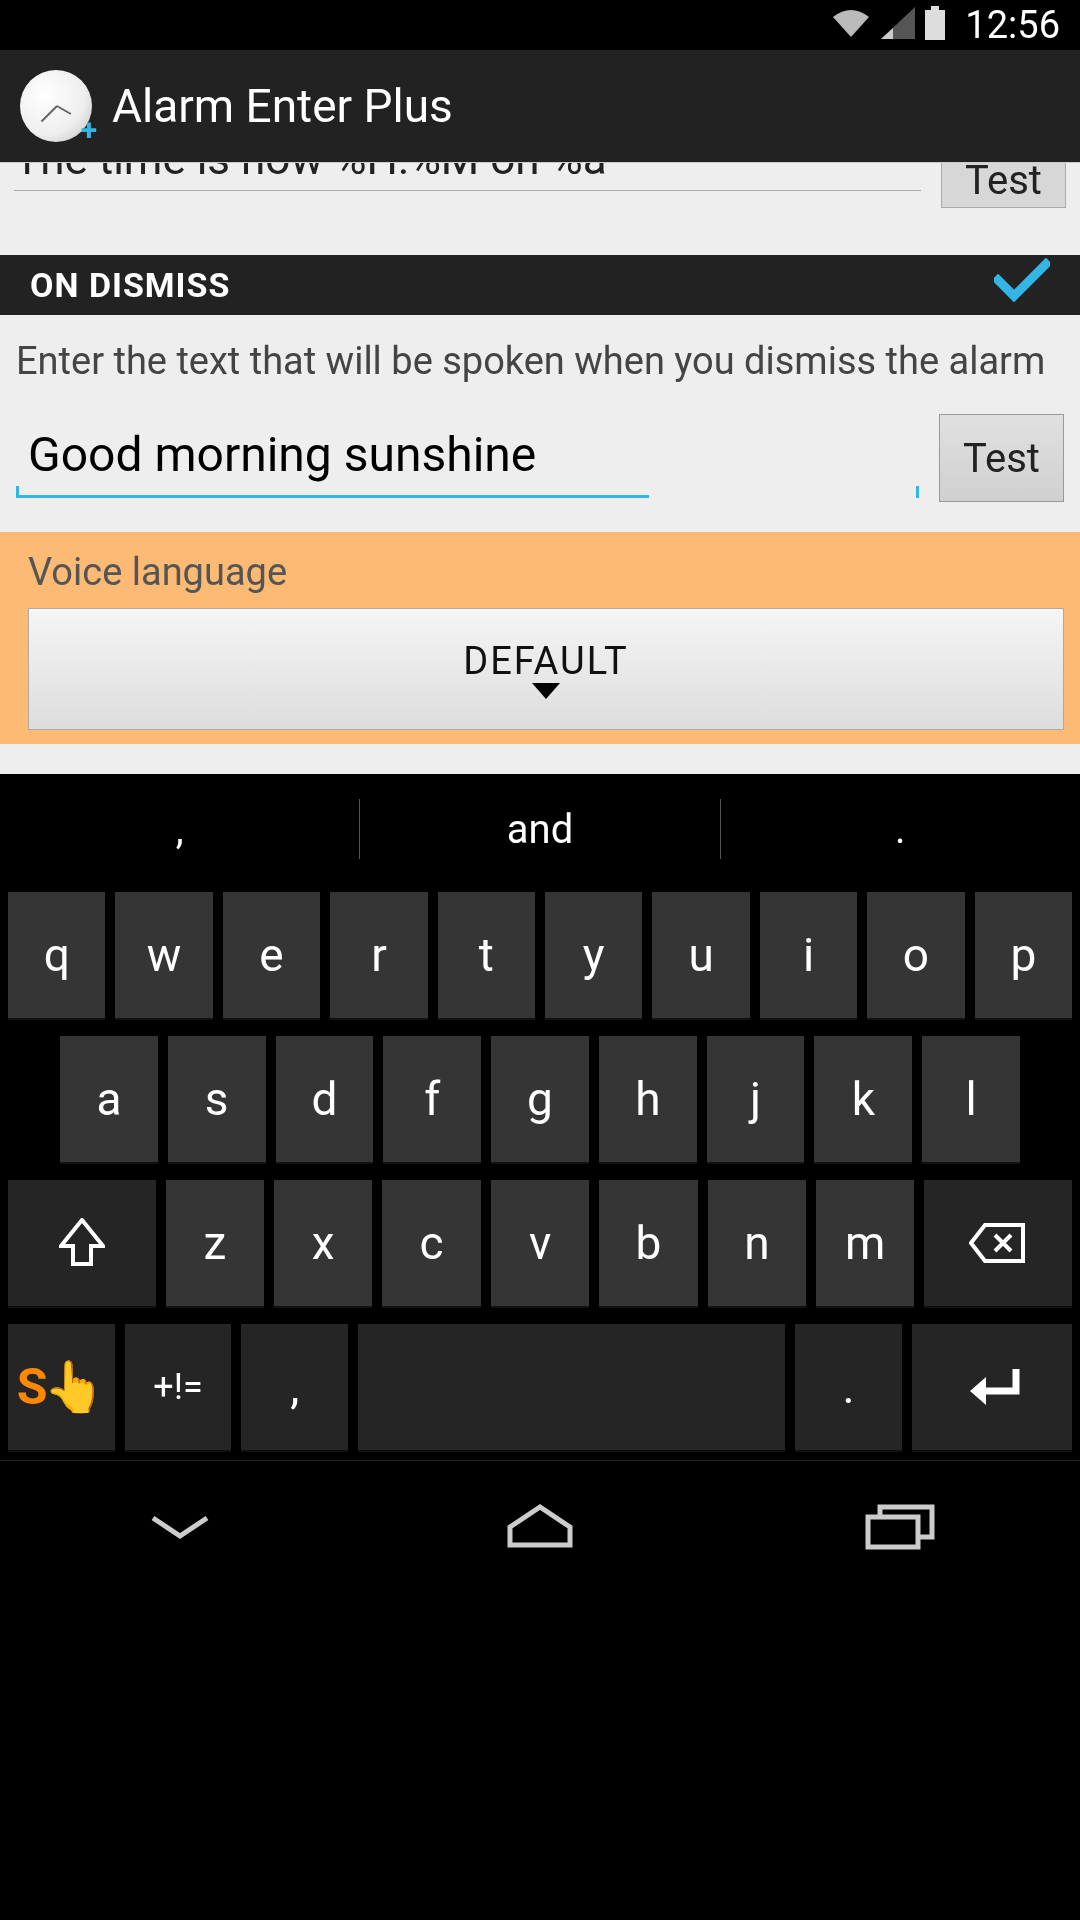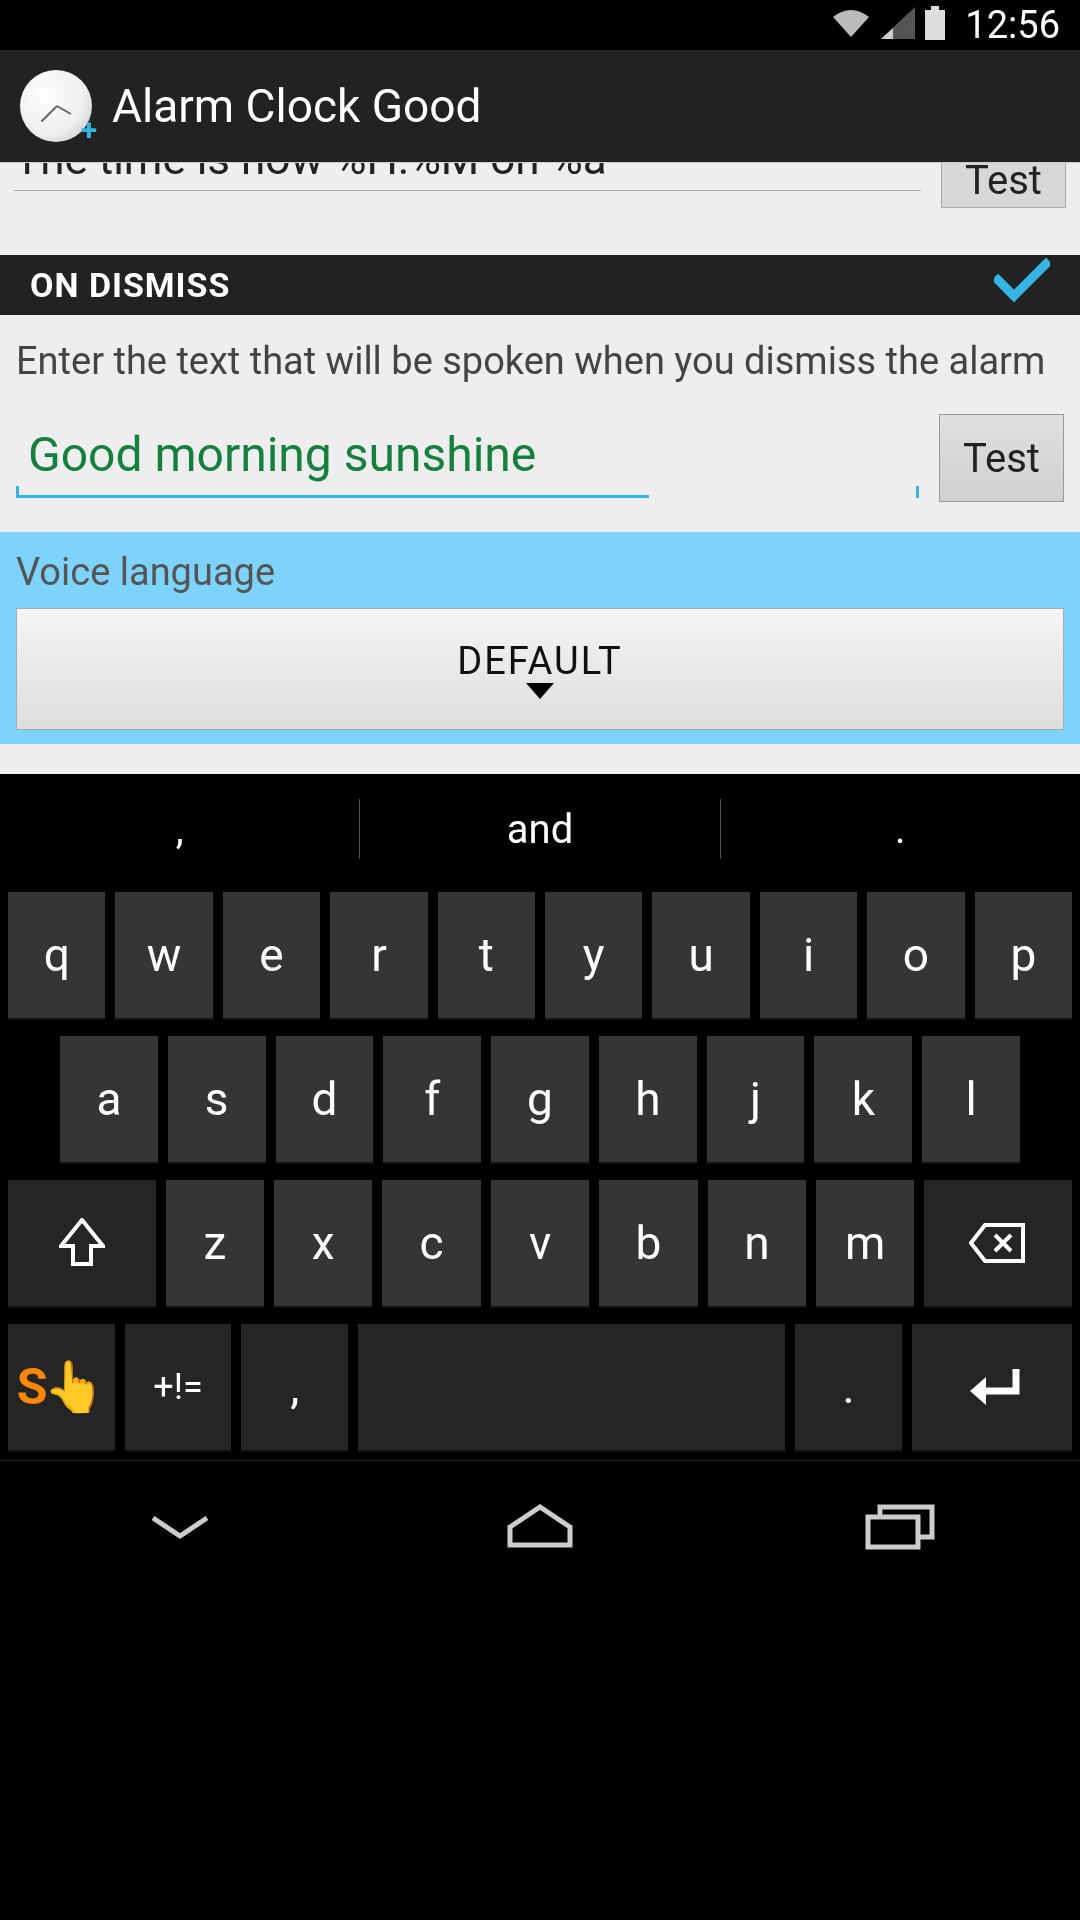--- a/index.html
+++ b/index.html
@@ -25,30 +25,30 @@
   .spacer { height: 28px; background: #eee; }
   
   .section-hdr { background: #222; color: #fff; display: flex; align-items: center; padding: 1px 30px; }
   .section-hdr .title { font-size: 34px; font-weight: bold; letter-spacing: 1px; flex: 1; }
   .section-hdr .check { color: #33b5e5; font-size: 50px; font-weight: bold; }
   
   .section-body { background: #eee; padding: 22px 16px 30px 16px; }
   .section-desc { font-size: 38px; color: #444; line-height: 1.3; margin-bottom: 28px; }
   
   .input-row { display: flex; align-items: center; gap: 20px; }
-  .text-input { flex: 1; font-size: 48px; color: #15803d; border: none; border-bottom: 3px solid #33b5e5; background: transparent; padding: 8px 12px 12px 12px; outline: none; font-family: Roboto, Arial, sans-serif; position: relative; }
+  .text-input { flex: 1; font-size: 48px; color: #000000; border: none; border-bottom: 3px solid #33b5e5; background: transparent; padding: 8px 12px 12px 12px; outline: none; font-family: Roboto, Arial, sans-serif; position: relative; }
   .input-wrap { flex: 1; position: relative; }
   .input-wrap::before, .input-wrap::after { content: ''; position: absolute; bottom: 0; width: 3px; height: 12px; background: #33b5e5; }
   .input-wrap::before { left: 0; }
   .input-wrap::after { right: 0; }
   @keyframes blink { 50% { opacity: 0; } }
   
   .test-btn { width: 125px; height: 88px; background: linear-gradient(#e0e0e0, #d0d0d0); border: 1px solid #999; font-size: 40px; color: #222; display: flex; justify-content: center; align-items: center; }
   
-  .misc-body { background: #7dd3fc; padding: 18px 16px 14px 16px; }
+  .misc-body { background: #fdba74; padding: 18px 16px 14px 28px; }
   .field-label { font-size: 38px; color: #555; margin-bottom: 14px; }
   .dropdown { background: linear-gradient(#f5f5f5, #ddd); border: 1px solid #aaa; padding: 30px 34px; display: flex; align-items: center; position: relative; flex-direction: column; }
   .dropdown-text { font-size: 38px; color: #111; letter-spacing: 2px; flex: 1; }
   .dropdown-caret { width: 0; height: 0; border-left: 14px solid transparent; border-right: 14px solid transparent; border-top: 16px solid #000; }
   
   .cutoff { height: 30px; background: #eee; }
   
   
   .keyboard { background: #000; }
   .suggest-row { display: flex; height: 110px; align-items: center; }
@@ -91,21 +91,21 @@
         <rect x="0" y="4" width="20" height="30" fill="#ddd"></rect>
       </svg>
   </span>
   <span class="time">12:56</span>
 </div>
 
 <div class="app-header">
   <div class="app-icon">
       <span class="app-plus">+</span>
     </div>
-  <div class="app-title">Alarm Clock Good</div>
+  <div class="app-title">Alarm Enter Plus</div>
 </div>
 
 <div class="content">
 
   <div class="partial-row">
     <div class="partial-text">The time is now %H:%M on %a</div>
     <div class="test-btn-partial">Test</div>
   </div>
   <div class="spacer"></div>
 

